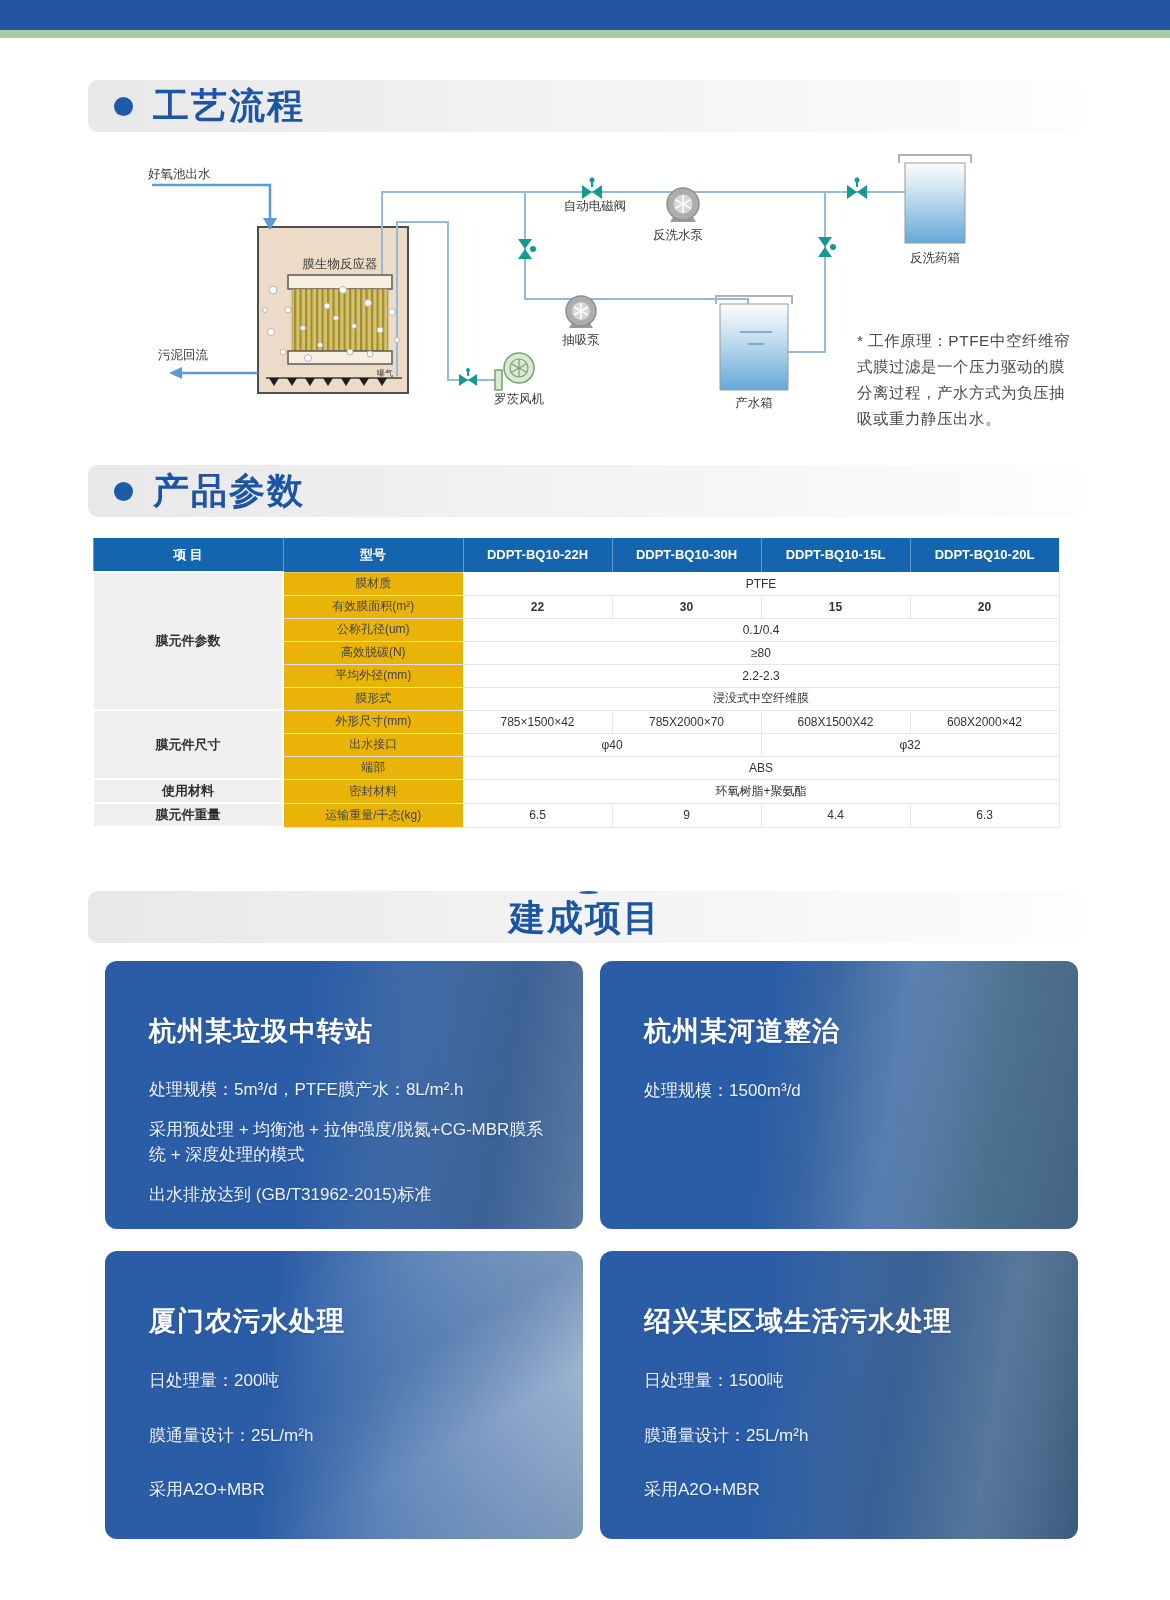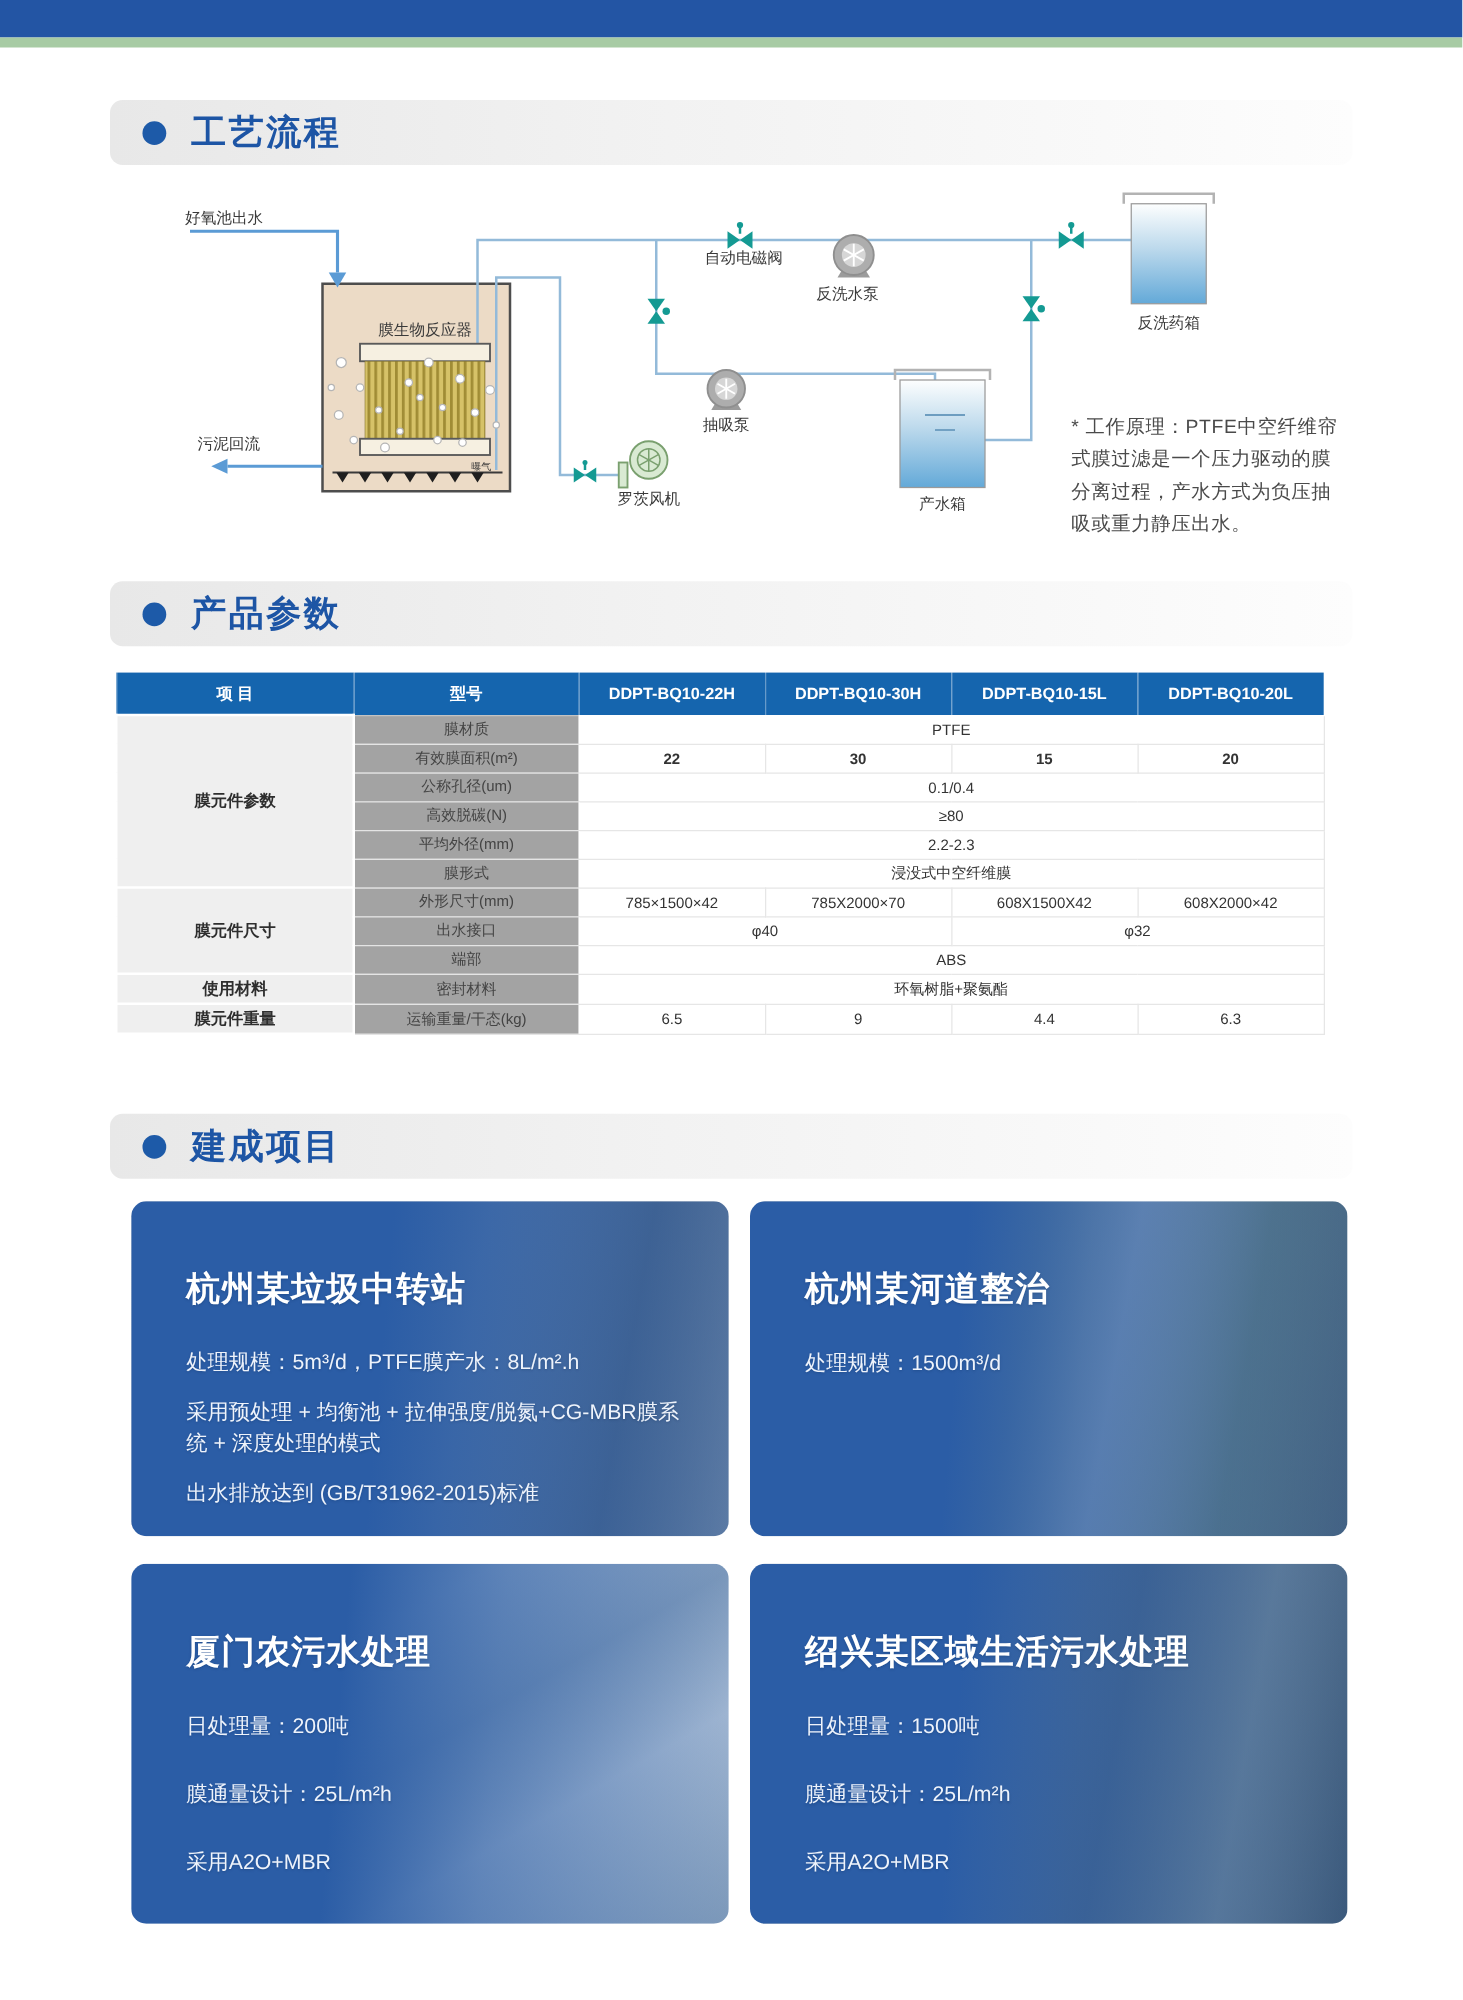--- a/index.html
+++ b/index.html
@@ -10,43 +10,43 @@
   .top-bar{height:30px;background:#2355a4;}
   .green-bar{height:8px;background:#a7cba4;}
 
   
   .sec-bar{
     margin:0 88px;height:52px;border-radius:10px;
     background:linear-gradient(to right,#e8e8e8 0%,#f2f2f2 45%,#fdfdfd 100%);
     display:flex;align-items:center;
   }
   .sec-bar .dot{width:19px;height:19px;border-radius:50%;background:#1d5aa8;margin:0 20px 0 26px;}
-  .sec-bar .sec-title{font-size:28px;font-weight:bold;color:#1d55a5;letter-spacing:2px;}
+  .sec-bar .sec-title{font-size:36px;font-weight:bold;color:#1d55a5;letter-spacing:2px;}
   .sec-process{margin-top:42px;}
   .sec-params{margin-top:20px;}
-  .sec-projects{margin-top:63px;}
+  .sec-projects{margin-top:63px;flex-direction:column;}
 
   .diagram-wrap{margin:8px 0 0 140px;width:960px;height:305px;}
   .dlabel{font-size:12.5px;fill:#3a3a3a;}
   .dlabel-sm{font-size:8px;fill:#3a3a3a;}
   .note-line{font-size:15.5px;fill:#4a4a4a;letter-spacing:.5px;}
 
   
   .table-wrap{margin:20px 0 0 92px;width:966px;}
   table{border-collapse:collapse;width:966px;table-layout:fixed;}
   th{
     background:#1565ae;color:#fff;font-size:13px;font-weight:bold;height:31px;
     border:1px solid rgba(255,255,255,.35);
   }
   td{
     height:22px;padding:0 4px;font-size:12px;text-align:center;color:#333;
     background:#fff;border:1px solid #e6e6e6;
   }
   td.group{background:#efefef;font-weight:bold;font-size:13px;color:#2e2e2e;border:2px solid #fff;}
-  td.param{background:#a3a3a3;color:#444;border-left:1px solid #fff;border-right:1px solid #fff;
+  td.param{background:#eab308;color:#444;border-left:1px solid #fff;border-right:1px solid #fff;
            border-top:1px solid #e4e4e4;border-bottom:1px solid #e4e4e4;}
   td.b{font-weight:bold;}
 
   
   .cards{
     margin:18px 0 0 105px;width:1098px;
     display:grid;grid-template-columns:478px 478px;grid-template-rows:268px 288px;
     column-gap:17px;row-gap:22px;
   }
   .card{

